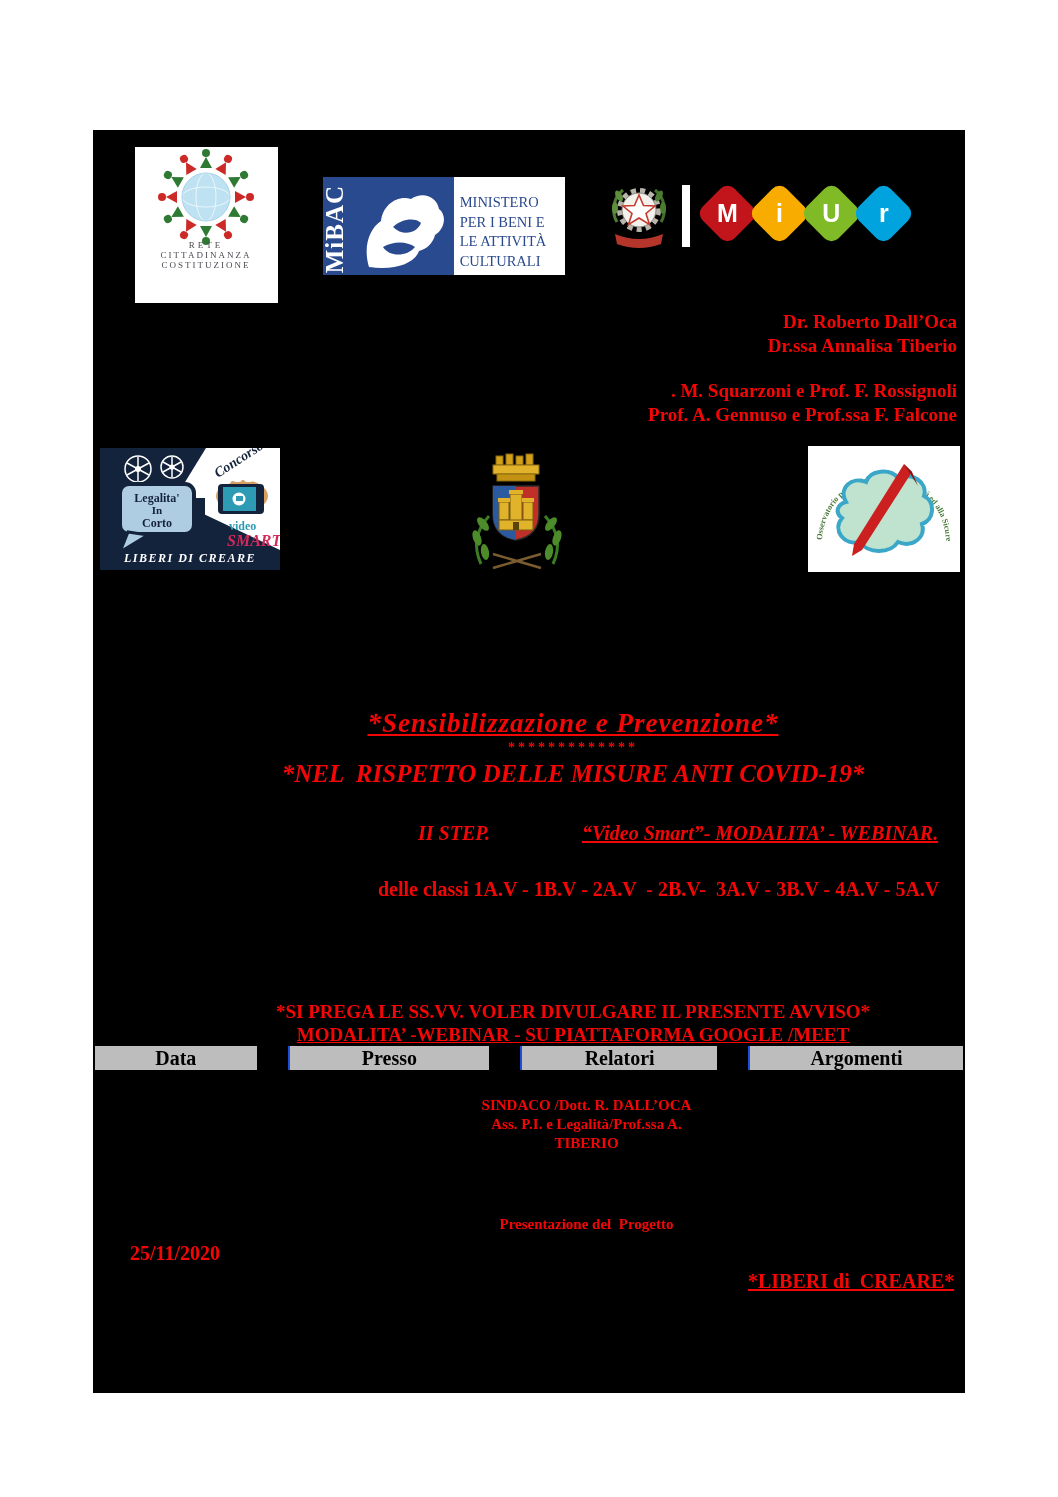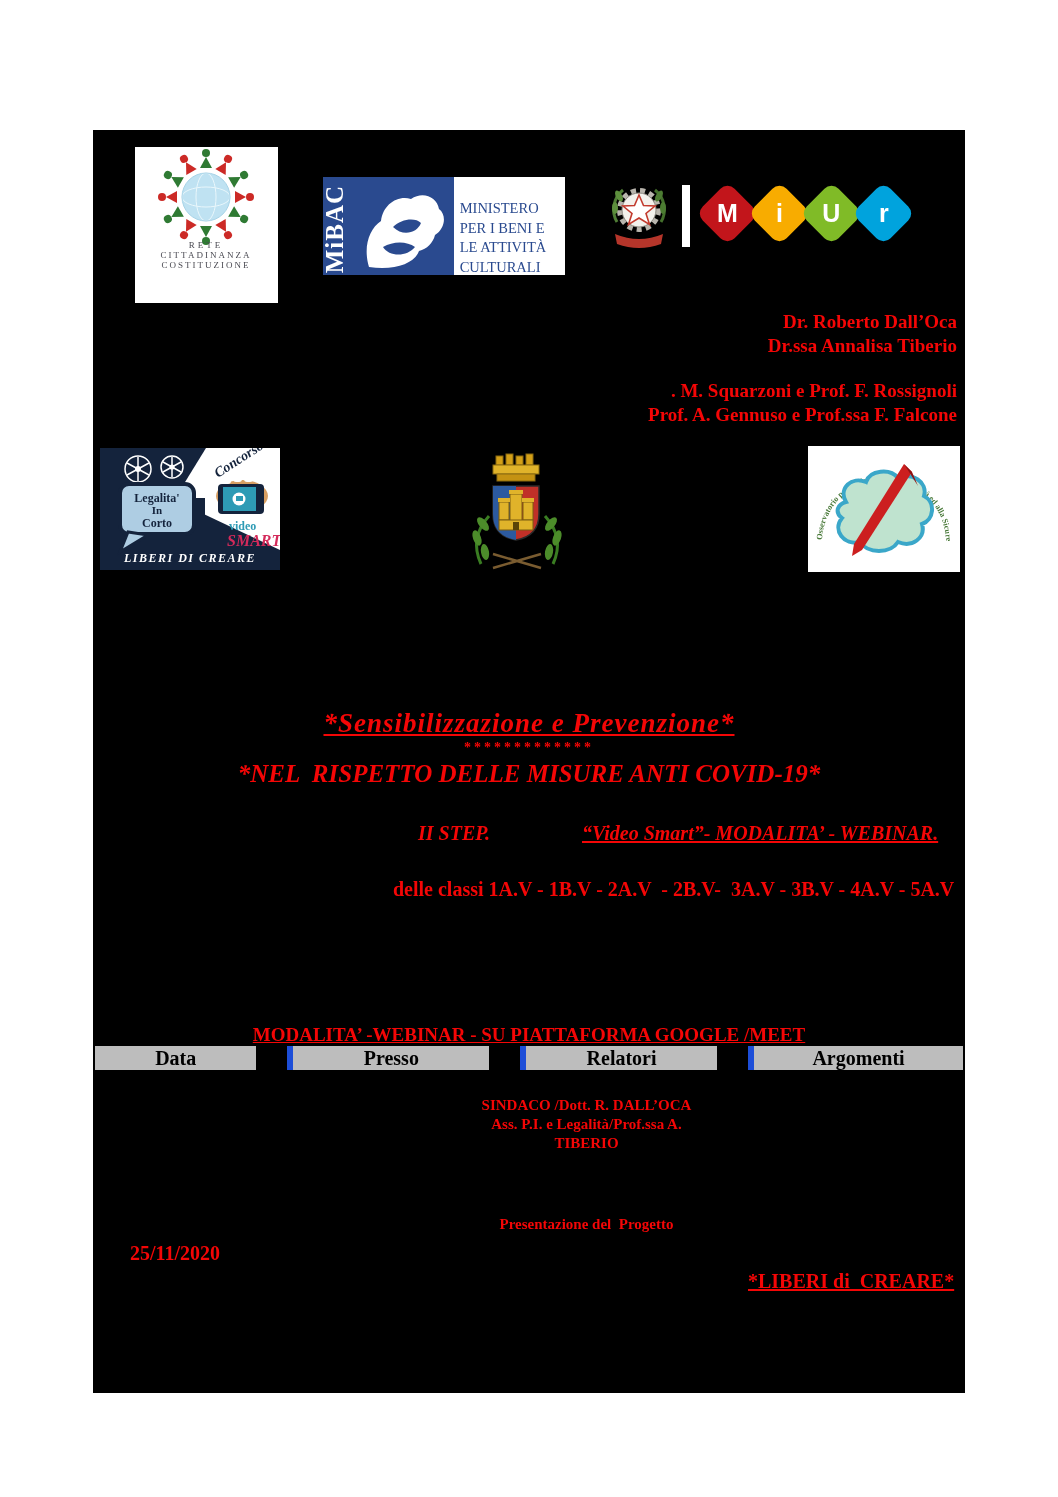--- a/index.html
+++ b/index.html
@@ -1,29 +1,29 @@
 <!DOCTYPE html>
 <html><head>
 <meta charset="utf-8">
 <style>
   html,body{margin:0;padding:0;background:#ffffff;}
   .canvas{position:relative;width:1058px;height:1497px;background:#ffffff;overflow:hidden;
           font-family:"Liberation Serif", serif;}
   .sheet{position:absolute;left:93px;top:130px;width:872px;height:1263px;background:#000000;}
   .abs{position:absolute;}
   .red{color:#f40606;}
-  .ctr{left:0;width:872px;text-align:center;}
+  .ctr{left:0;width:872px;text-align:center;padding-left:44px;}
 
   
   .rete-box{left:42px;top:17px;width:143px;height:156px;background:#ffffff;}
   .mibac{left:230px;top:47px;width:242px;height:98px;display:flex;background:#ffffff;}
   .mibac-blue{position:relative;width:134px;height:98px;background:#2a4a8f;overflow:hidden;}
   .mibac-vert{position:absolute;left:-2px;bottom:2px;writing-mode:vertical-rl;transform:rotate(180deg);
       color:#ffffff;font-weight:bold;font-size:25px;letter-spacing:1px;font-family:"Liberation Serif",serif;}
-  .mibac-text{width:108px;padding:22px 0 0 6px;color:#2a4a8f;font-size:14.5px;line-height:1.35;
+  .mibac-text{width:108px;padding:16px 0 0 6px;color:#2a4a8f;font-size:14.5px;line-height:1.35;
       font-family:"Liberation Serif",serif;}
   .emblem-box{left:512px;top:48px;width:68px;height:74px;}
   .vbar{left:589px;top:55px;width:8px;height:62px;background:#ffffff;}
   .miur{left:612px;top:52px;width:210px;height:62px;display:flex;align-items:center;}
   .diamond{width:45px;height:45px;border-radius:10px;transform:rotate(45deg);margin-left:7px;
       display:flex;align-items:center;justify-content:center;}
   .diamond:first-child{margin-left:0;}
   .diamond span{transform:rotate(-45deg);color:#ffffff;font-family:"Liberation Sans",sans-serif;
       font-weight:bold;font-size:25px;}
 
@@ -36,28 +36,28 @@
   .stemma-box{left:370px;top:312px;width:108px;height:132px;}
   .osserv-box{left:715px;top:316px;width:152px;height:126px;background:#ffffff;}
 
   
   .script-title{top:578px;font-size:27px;font-style:italic;font-weight:bold;
       text-decoration:underline;letter-spacing:1px;}
   .stars{top:610px;font-size:14px;font-weight:bold;letter-spacing:3px;}
   .covid{top:630px;font-size:25px;font-weight:bold;font-style:italic;white-space:pre;}
   .step-label{left:325px;top:692px;font-size:20px;font-weight:bold;font-style:italic;}
   .step-mode{left:489px;top:692px;font-size:20px;font-weight:bold;font-style:italic;text-decoration:underline;}
-  .classes{left:300px;top:748px;font-size:20px;font-weight:bold;white-space:pre;}
+  .classes{left:285px;top:748px;font-size:20px;font-weight:bold;white-space:pre;}
   .notice1{top:871px;font-size:19px;font-weight:bold;}
   .notice2{top:894px;font-size:19px;font-weight:bold;text-decoration:underline;}
 
   
   .thead{left:0;top:914px;width:872px;height:28px;display:flex;border:2px solid #000;box-sizing:border-box;gap:31px;}
   .th{background:#bdbdbd;color:#000;font-weight:bold;font-size:20px;display:flex;align-items:center;
-      justify-content:center;border-left:6px solid #1d4ed8;box-sizing:border-box;}
+      justify-content:center;border-left:2px solid #1d4ed8;box-sizing:border-box;}
   .th:first-child{border-left:none;}
   .th1{width:170px;} .th2{width:212px;} .th3{width:207px;} .th4{width:226px;}
 
   .speakers{left:381px;top:966px;width:225px;text-align:center;font-size:15px;font-weight:bold;line-height:19px;}
   .topic{left:381px;top:1086px;width:225px;text-align:center;font-size:15px;font-weight:bold;white-space:pre;}
   .date-cell{left:37px;top:1112px;font-size:20px;font-weight:bold;}
   .liberi{left:655px;top:1140px;font-size:20px;font-weight:bold;text-decoration:underline;white-space:pre;}
 
   svg text{font-family:"Liberation Serif",serif;}
 </style>
@@ -301,20 +301,21 @@
         <polygon points="96,18 110,40 104,26" fill="#8f1212"></polygon>
       </svg>
     </div>
 
     <div class="abs ctr red script-title">*Sensibilizzazione e Prevenzione*</div>
     <div class="abs ctr red stars">*************</div>
     <div class="abs ctr red covid">*NEL  RISPETTO DELLE MISURE ANTI COVID-19*</div>
     <div class="abs red step-label">II STEP.</div>
     <div class="abs red step-mode">“Video Smart”- MODALITA’ -  WEBINAR.</div>
     <div class="abs red classes">delle classi 1A.V - 1B.V - 2A.V  - 2B.V-  3A.V - 3B.V - 4A.V - 5A.V</div>
+    <div class="abs ctr red notice1">*SI PREGA LE SS.VV. VOLER DIVULGARE IL PRESENTE AVVISO*</div>
     <div class="abs ctr red notice2">MODALITA’ -WEBINAR - SU PIATTAFORMA GOOGLE /MEET</div>
 
     <div class="abs thead">
       <div class="th th1">Data</div>
       <div class="th th2">Presso</div>
       <div class="th th3">Relatori</div>
       <div class="th th4">Argomenti</div>
     </div>
 
     <div class="abs red speakers">

